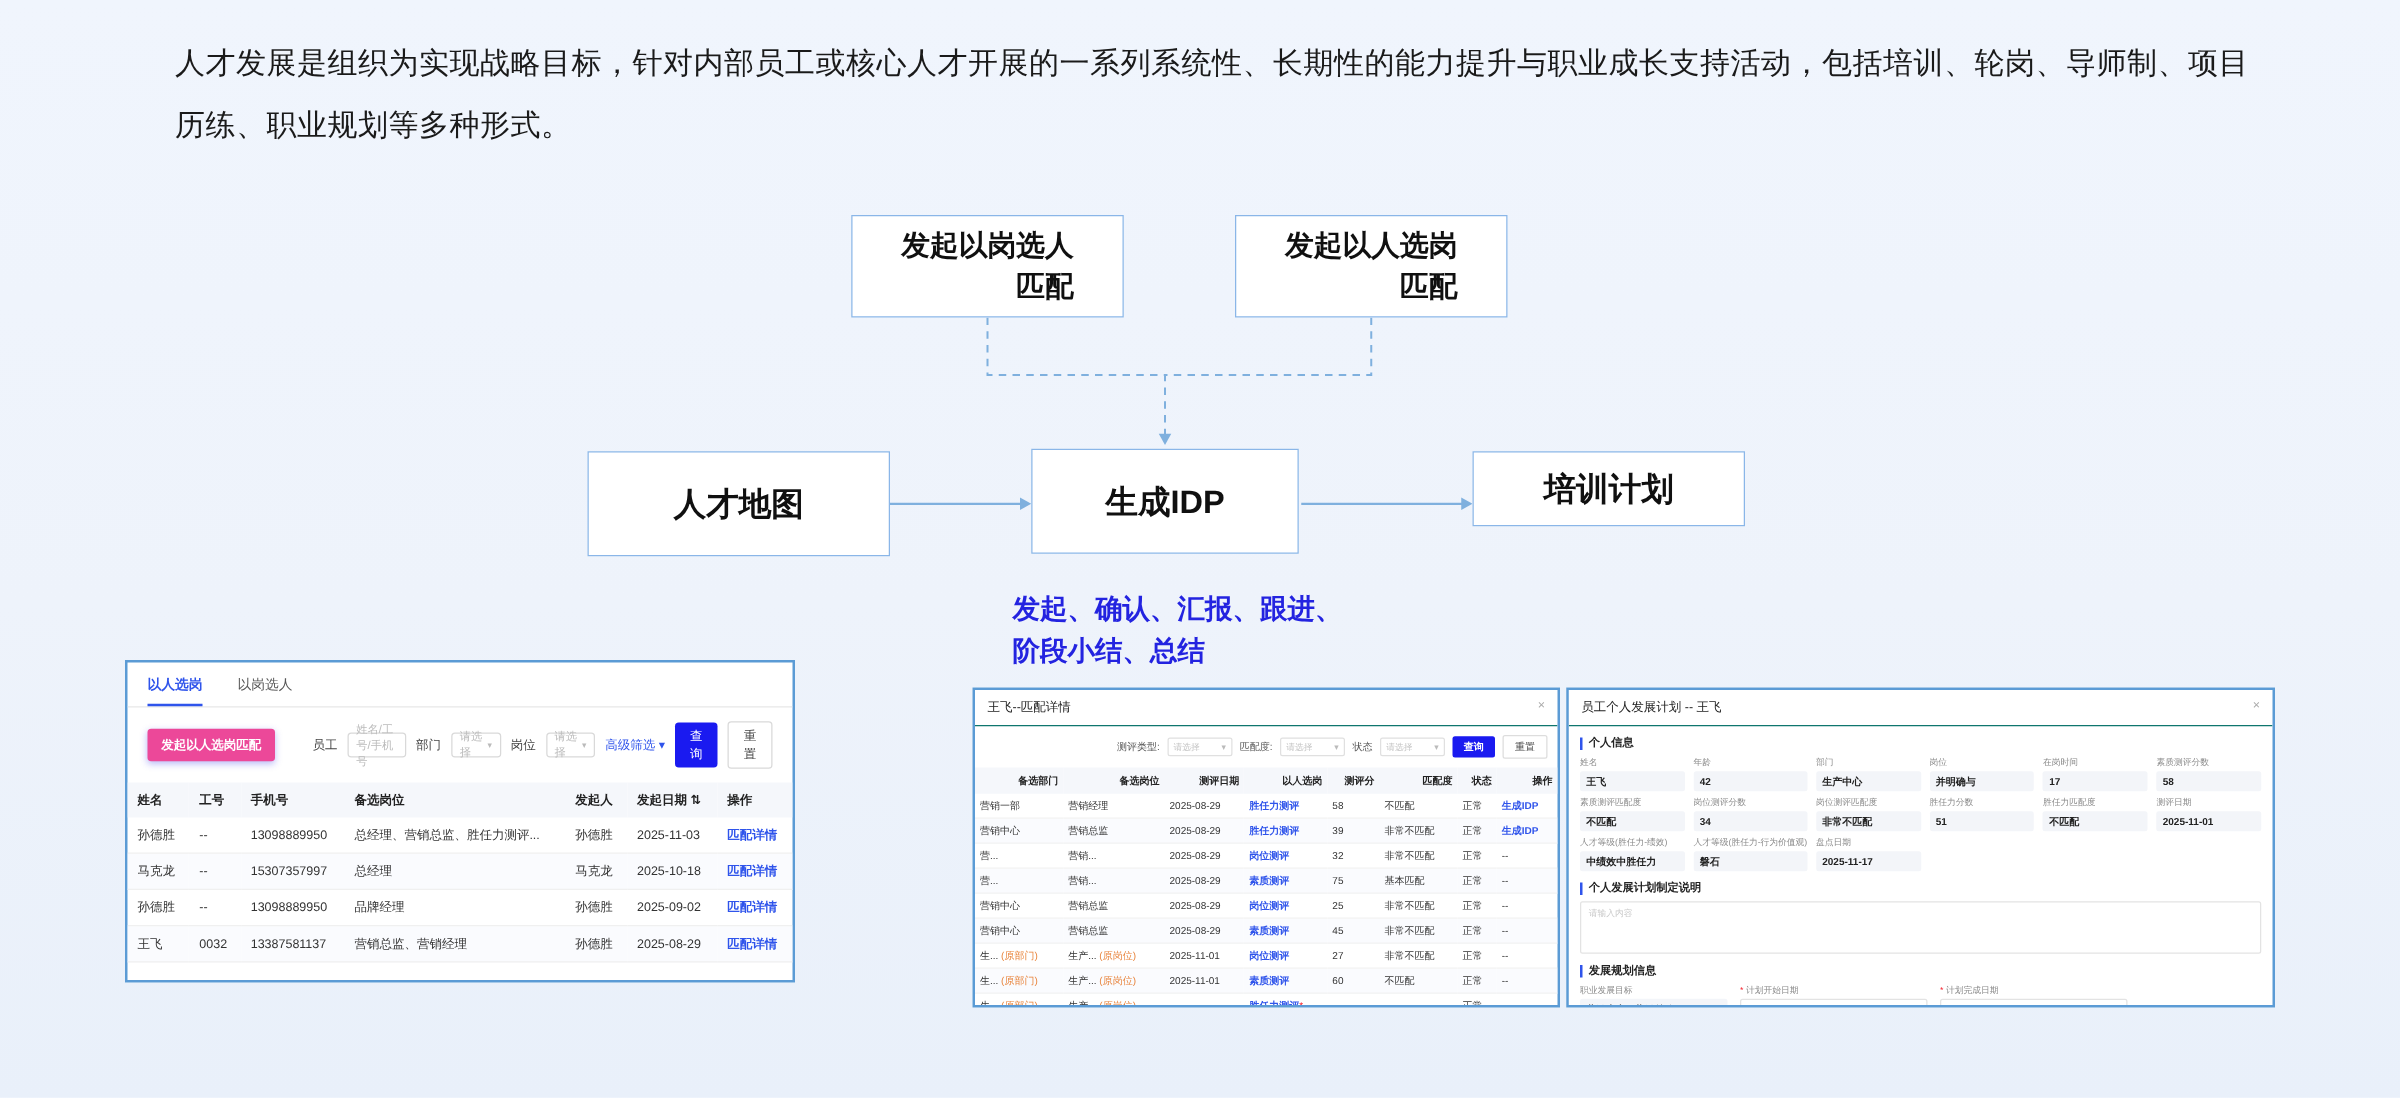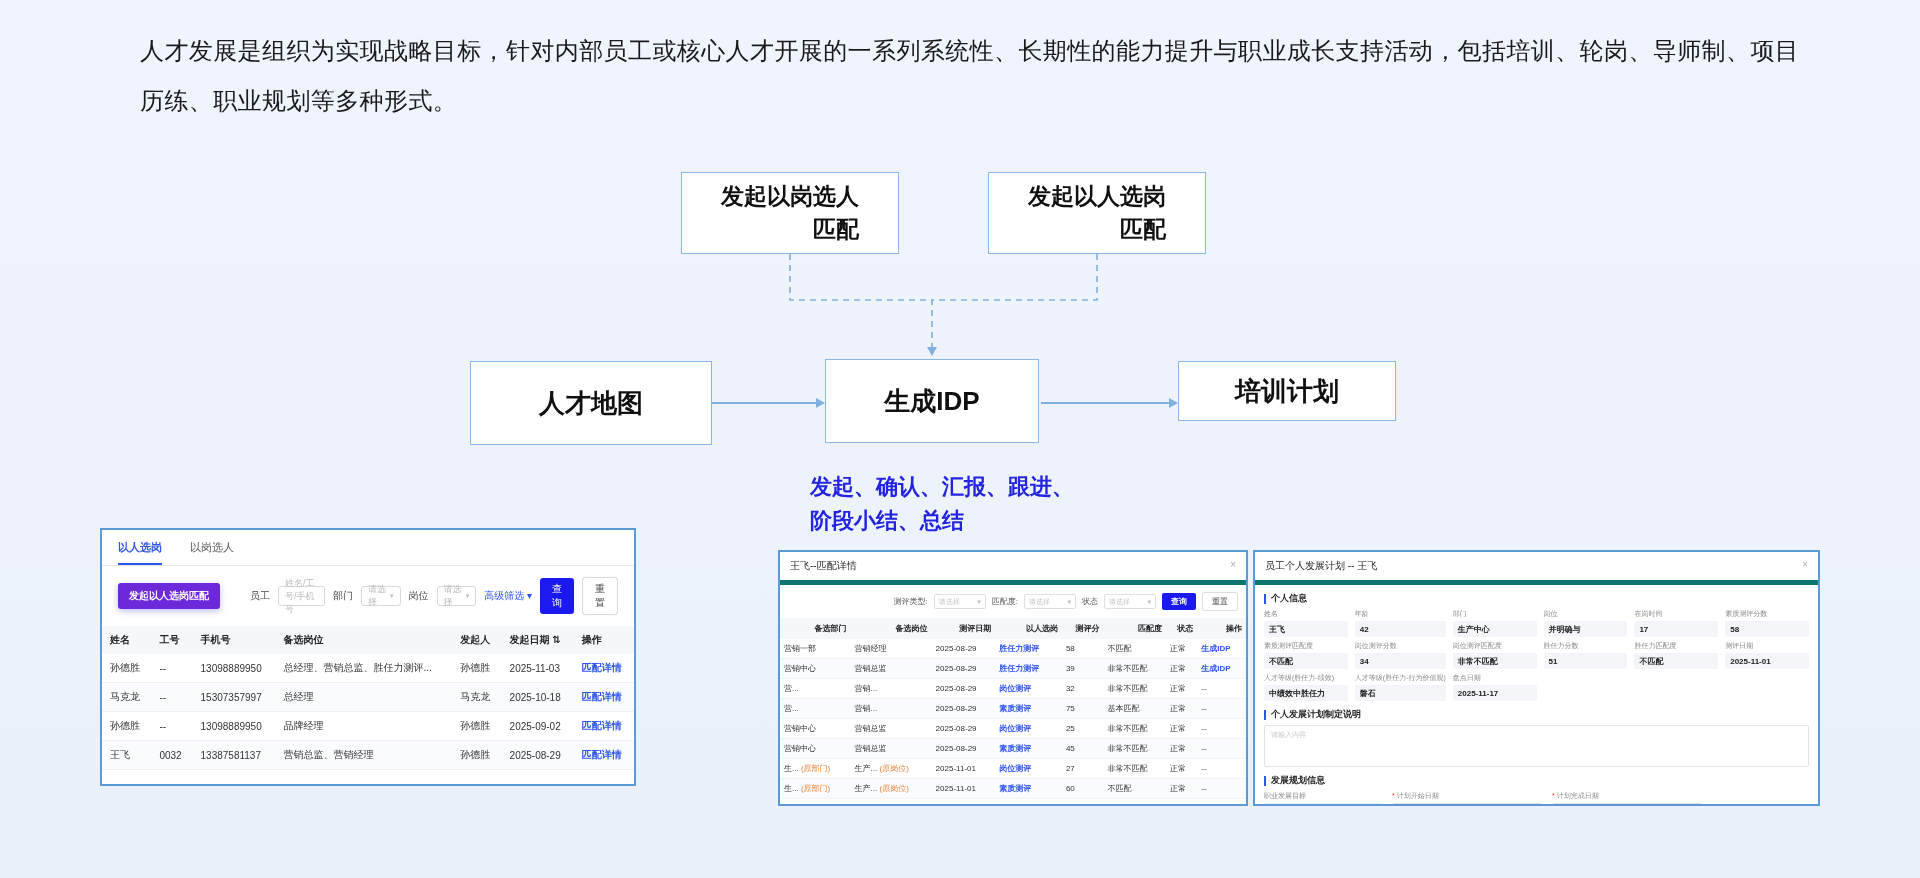--- a/index.html
+++ b/index.html
@@ -51,21 +51,21 @@
   #shot-left   { left: 100px;  top: 528px; width: 536px;  height: 258px; }
   #shot-middle { left: 778px;  top: 550px; width: 470px;  height: 256px; }
   #shot-right  { left: 1253px; top: 550px; width: 567px;  height: 256px; }
 
   
   .tabs { display: flex; gap: 28px; padding: 10px 16px 0 16px;
           border-bottom: 1px solid #e8e8e8; }
   .tab { font-size: 11px; padding-bottom: 8px; color: #555; cursor: default; }
   .tab.active { color: #2f54eb; font-weight: 700; border-bottom: 2px solid #2f54eb; }
   .filterbar { display: flex; align-items: center; gap: 8px; padding: 11px 16px; }
-  .btn-primary { background: #6d28d9; color: #fff; font-size: 10px; font-weight: 700;
+  .btn-primary { background: #ec4899; color: #fff; font-size: 10px; font-weight: 700;
                  border-radius: 3px; padding: 6px 11px; white-space: nowrap;
                  box-shadow: 0 2px 6px rgba(59,59,234,.35); }
   .flabel { font-size: 10px; color: #444; white-space: nowrap; }
   .finput { border: 1px solid #d9d9d9; border-radius: 3px; height: 20px;
             font-size: 9px; color: #bbb; padding: 0 6px; display: flex;
             align-items: center; background: #fff; }
   .fselect { border: 1px solid #d9d9d9; border-radius: 3px; height: 20px; width: 78px;
              font-size: 9px; color: #bbb; padding: 0 6px; display: flex;
              align-items: center; justify-content: space-between; background: #fff; }
   .caret { font-size: 7px; color: #bbb; }
@@ -77,21 +77,21 @@
   table { width: 100%; border-collapse: collapse; }
   .tbl-left th { background: #f5f7fb; font-size: 10px; color: #222; text-align: left;
                  padding: 7px 8px; font-weight: 700; }
   .tbl-left td { font-size: 10px; color: #333; padding: 7px 8px;
                  border-bottom: 1px solid #f0f0f0; white-space: nowrap; }
   .tbl-left tr:nth-child(even) td { background: #fafbfe; }
   .op-link { color: #2f54eb; font-weight: 700; }
 
   
   .dlg-head { display: flex; justify-content: space-between;
-              padding: 7px 10px; border-bottom: 5px solid #0f766e; }
+              padding: 7px 10px; border-bottom: 1px solid #0f766e; }
   .dlg-title { font-size: 10px; color: #222; }
   .dlg-x { font-size: 10px; color: #aaa; }
   .mid-filters { display: flex; align-items: center; gap: 6px;
                  padding: 7px 8px 7px 0; justify-content: flex-end; }
   .mf-label { font-size: 8px; color: #555; }
   .mf-sel { border: 1px solid #e0e0e0; border-radius: 2px; height: 15px; width: 52px;
             font-size: 7px; color: #c4c4c4; padding: 0 4px; display: flex;
             align-items: center; justify-content: space-between; }
   .mf-q { background: #1a1af0; color: #fff; font-size: 8px; border-radius: 2px;
           padding: 3px 9px; font-weight: 700; }

